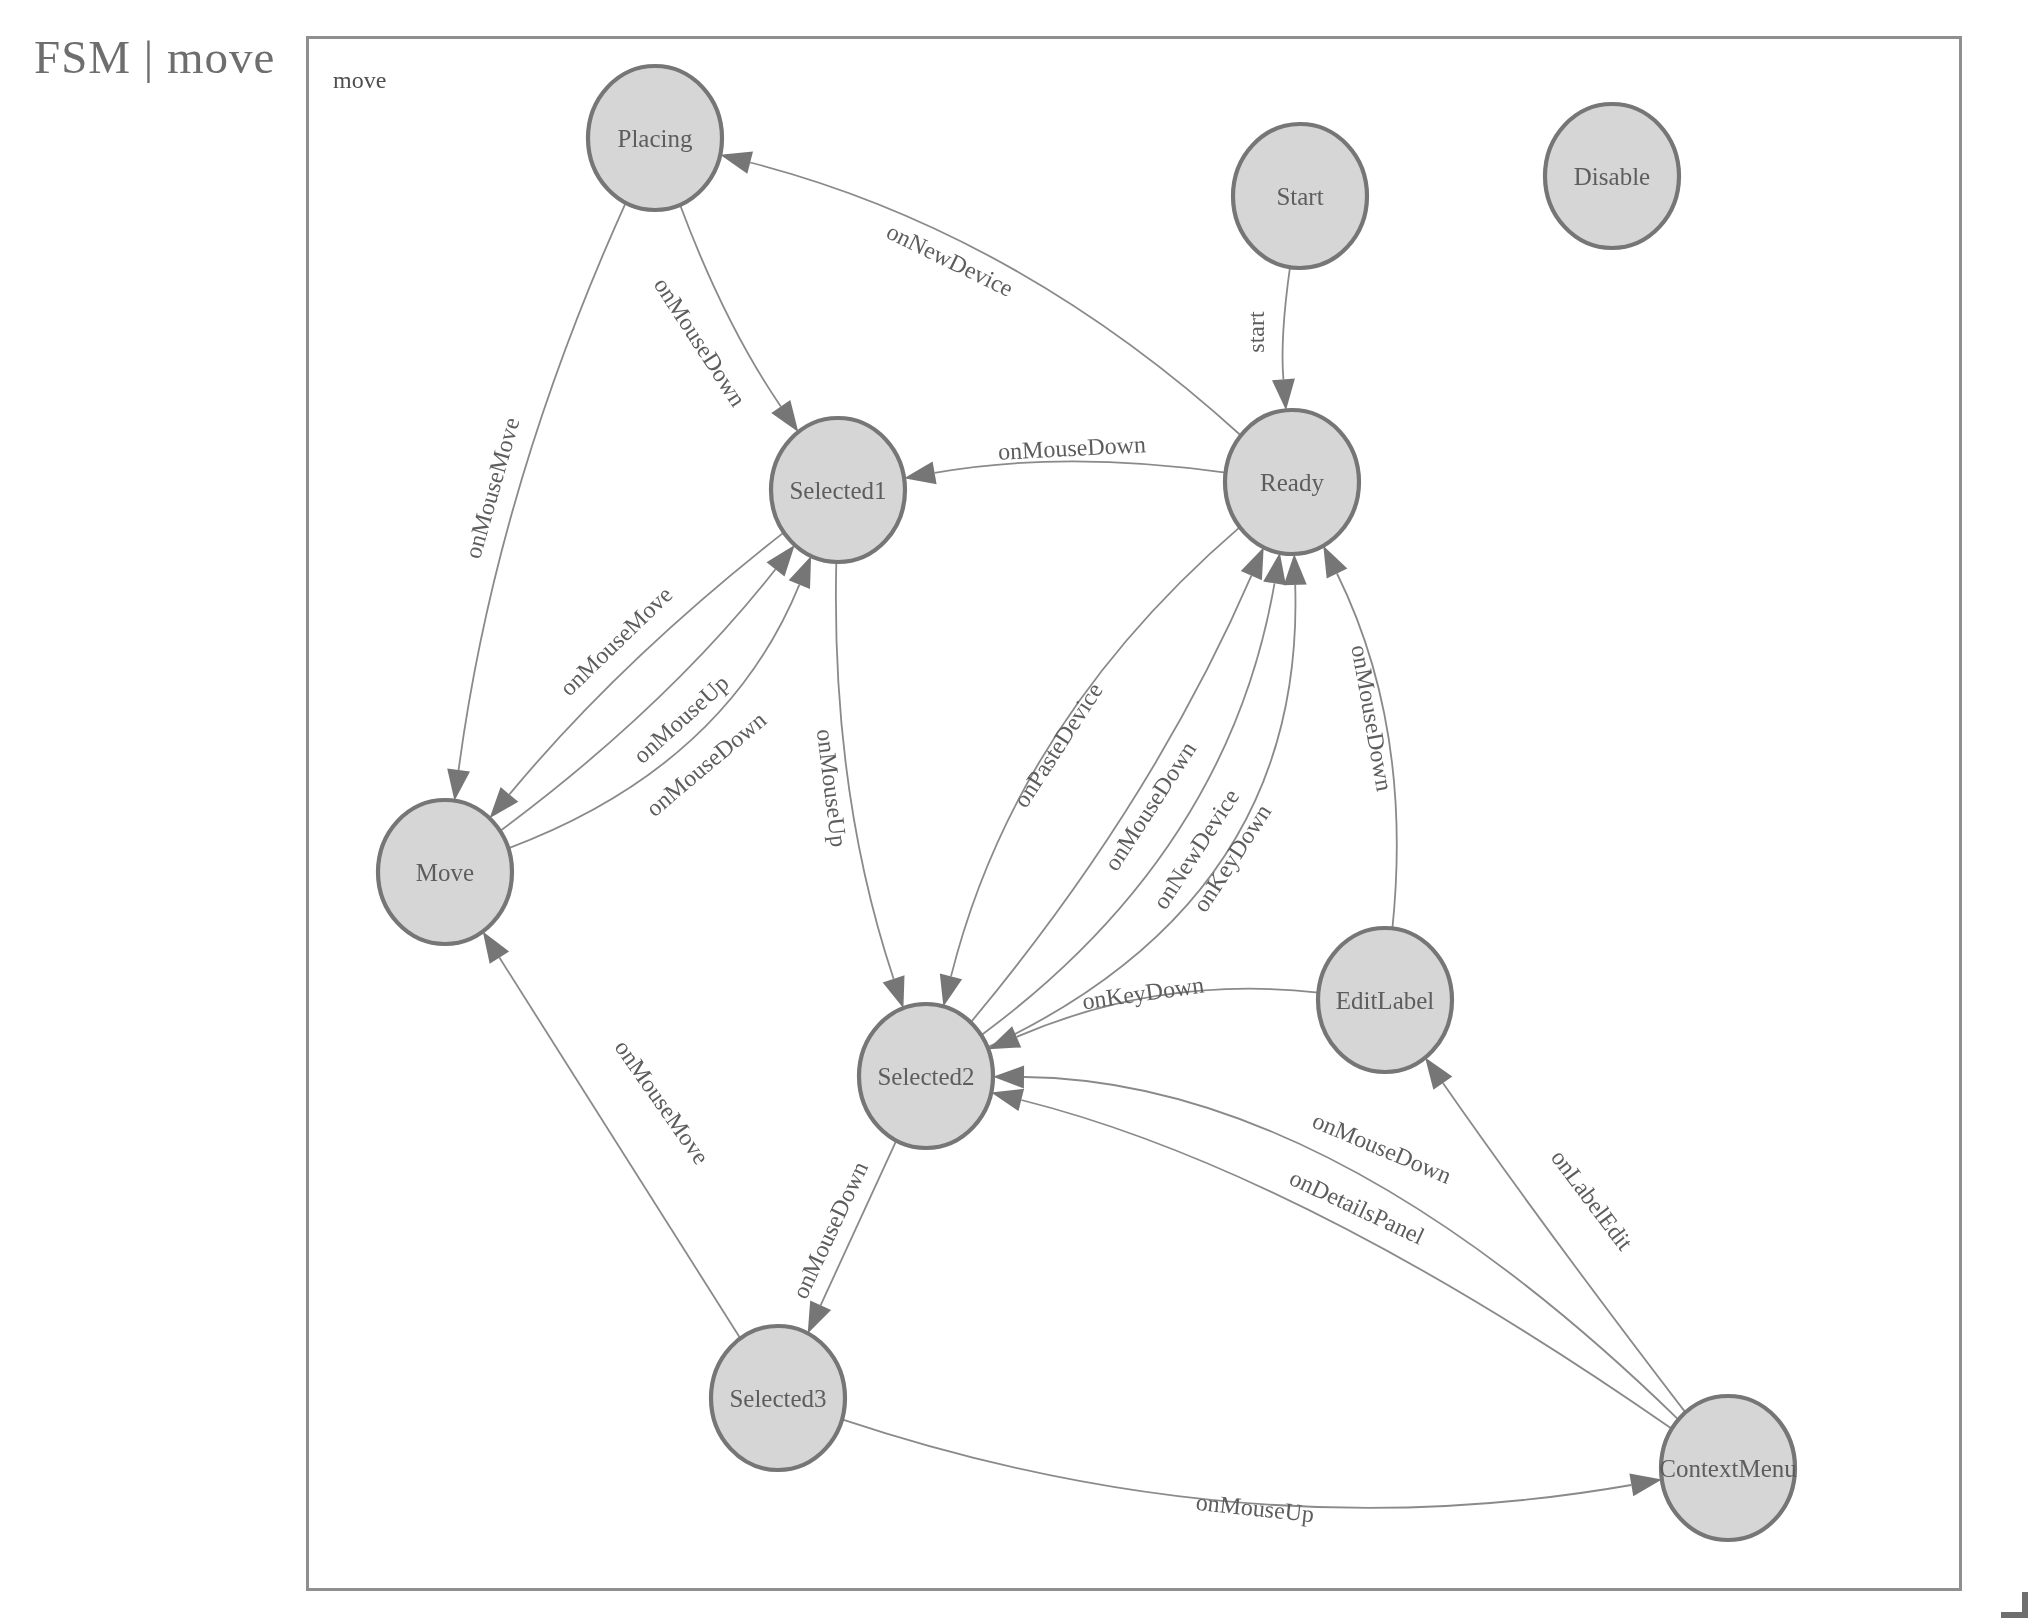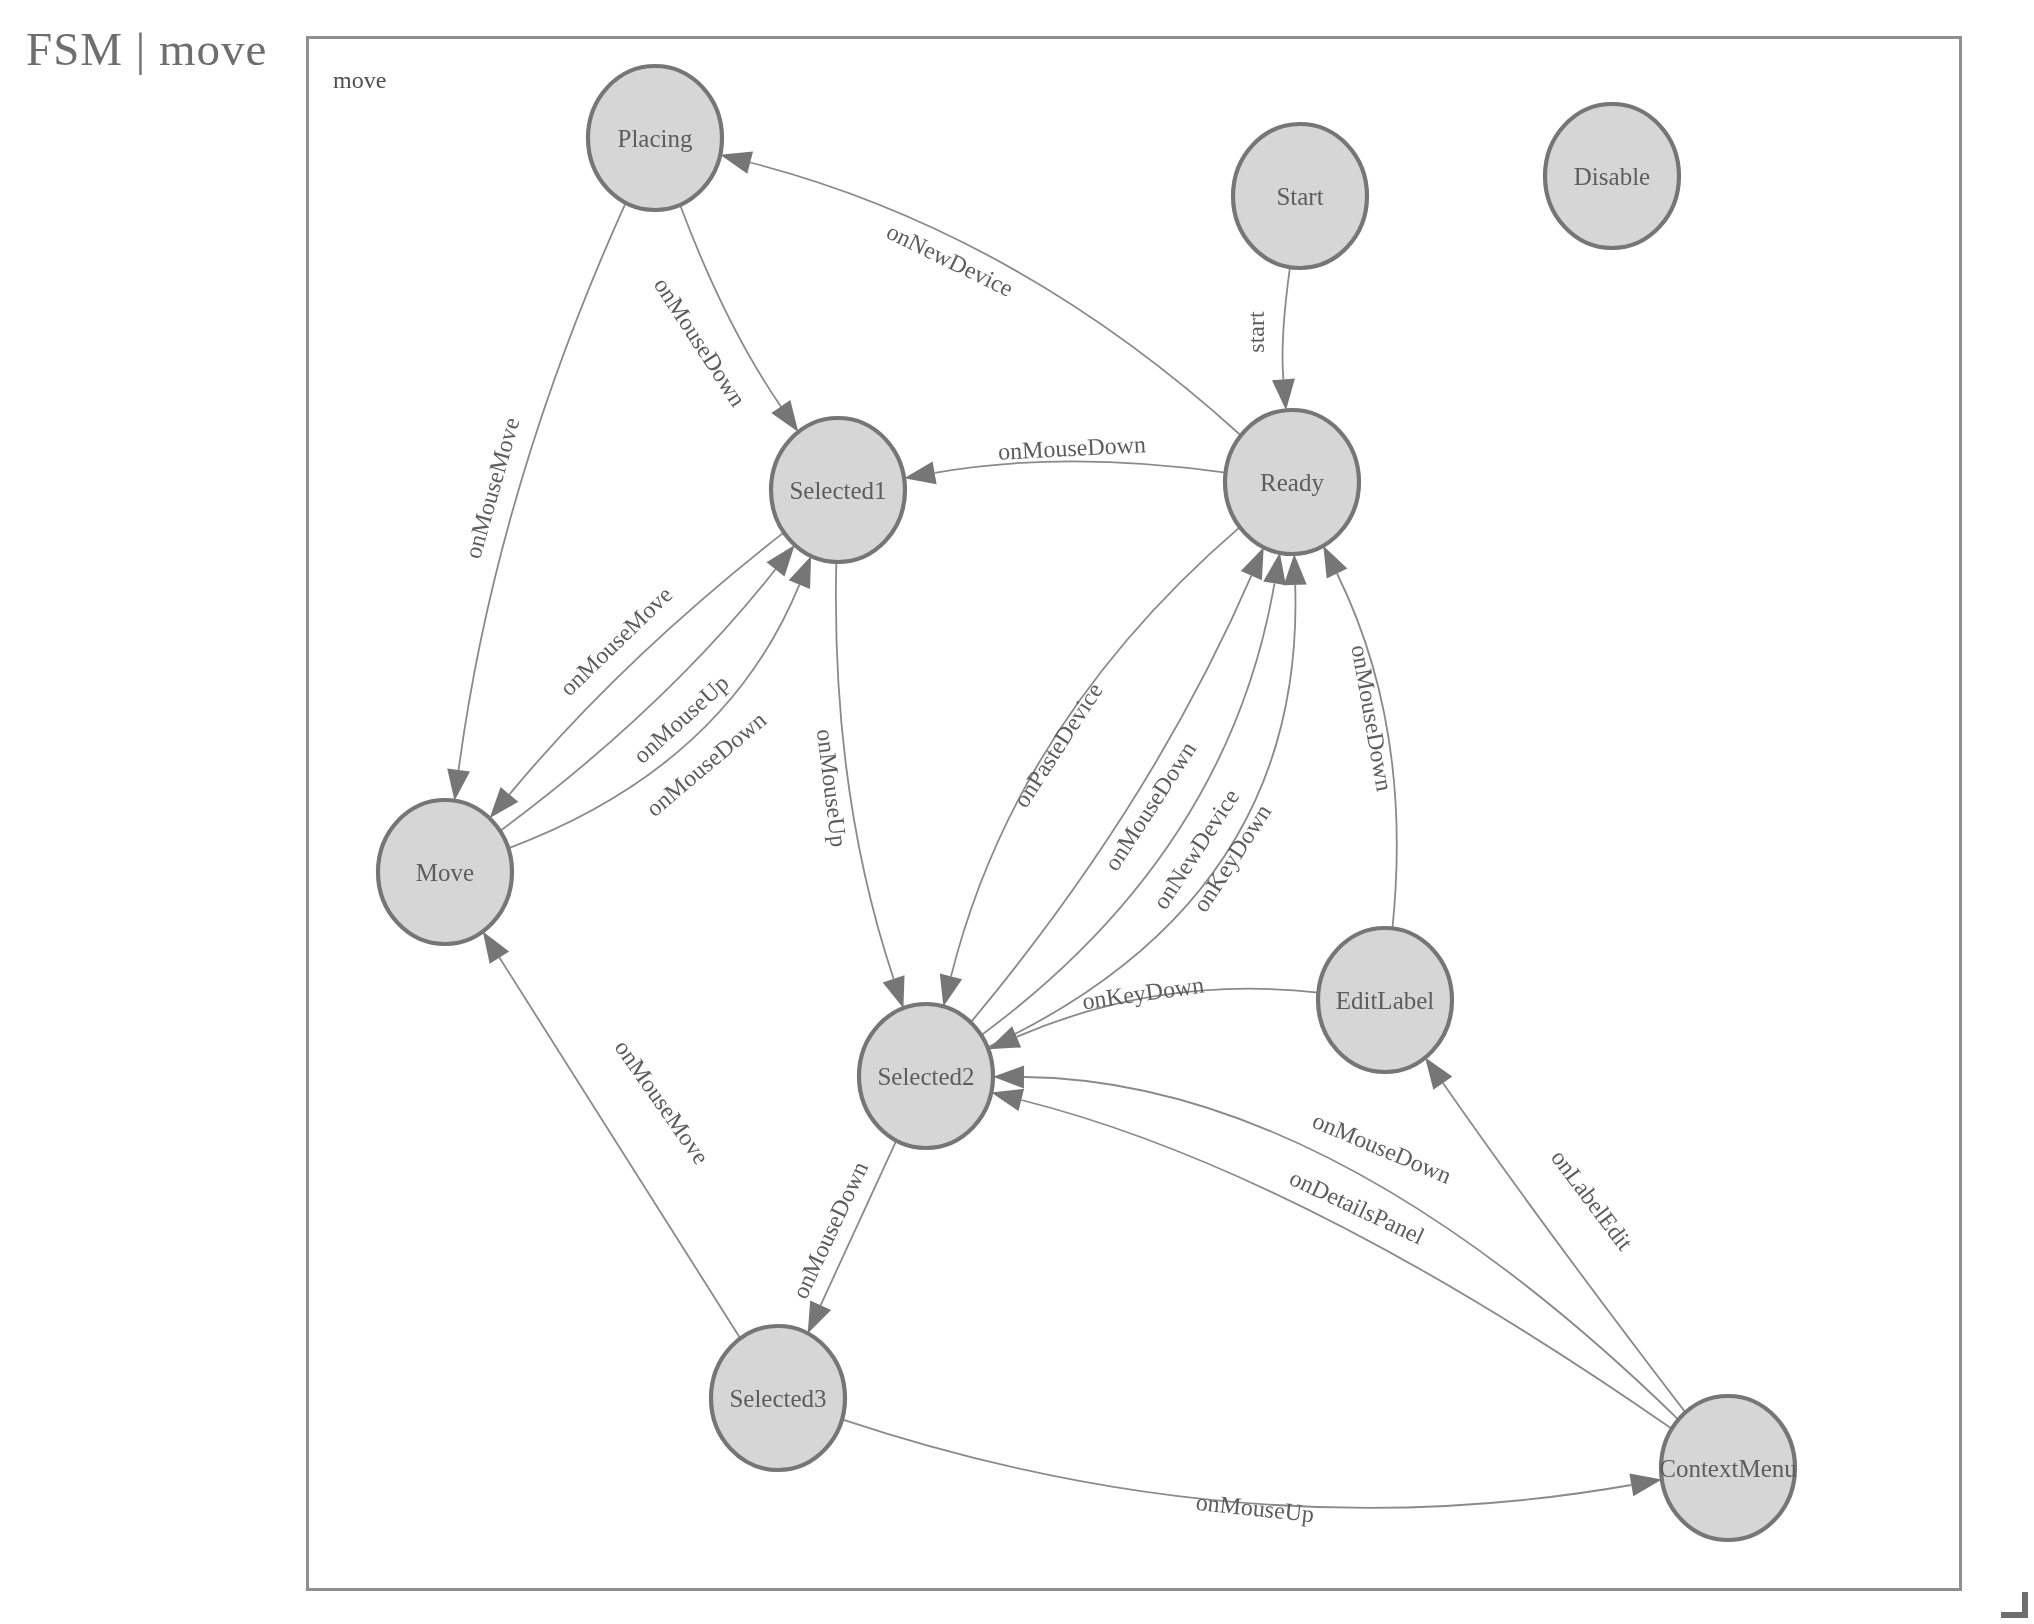--- a/index.html
+++ b/index.html
@@ -1,18 +1,18 @@
 <!DOCTYPE html>
 <html><head>
 <meta charset="utf-8">
 <style>
   html,body{margin:0;padding:0;background:#ffffff;}
   body{width:2034px;height:1624px;position:relative;overflow:hidden;
        font-family:"Liberation Serif","DejaVu Serif",serif;}
-  #page-title{position:absolute;left:18px;top:14px;margin:8px;
+  #page-title{position:absolute;left:18px;top:14px;margin:16px;
        font-size:47px;font-weight:normal;color:#6e6e6e;letter-spacing:1px;
        font-family:"Liberation Serif","DejaVu Serif",serif;text-align:center;}
   #panel{position:absolute;left:306px;top:36px;width:1656px;height:1555px;
        border:3px solid #8f8f8f;box-sizing:border-box;background:#ffffff;}
   #panel-label{position:absolute;left:24px;top:28px;font-size:24px;color:#4f4f4f;}
   #graph{position:absolute;left:0;top:0;width:2034px;height:1624px;}
   svg text{font-family:"Liberation Serif","DejaVu Serif",serif;fill:#5d5d5d;}
   .node-label{font-size:25px;}
   .edge-label{font-size:24px;}
   #corner-fragment{position:absolute;left:2001px;top:1592px;width:27px;height:26px;

